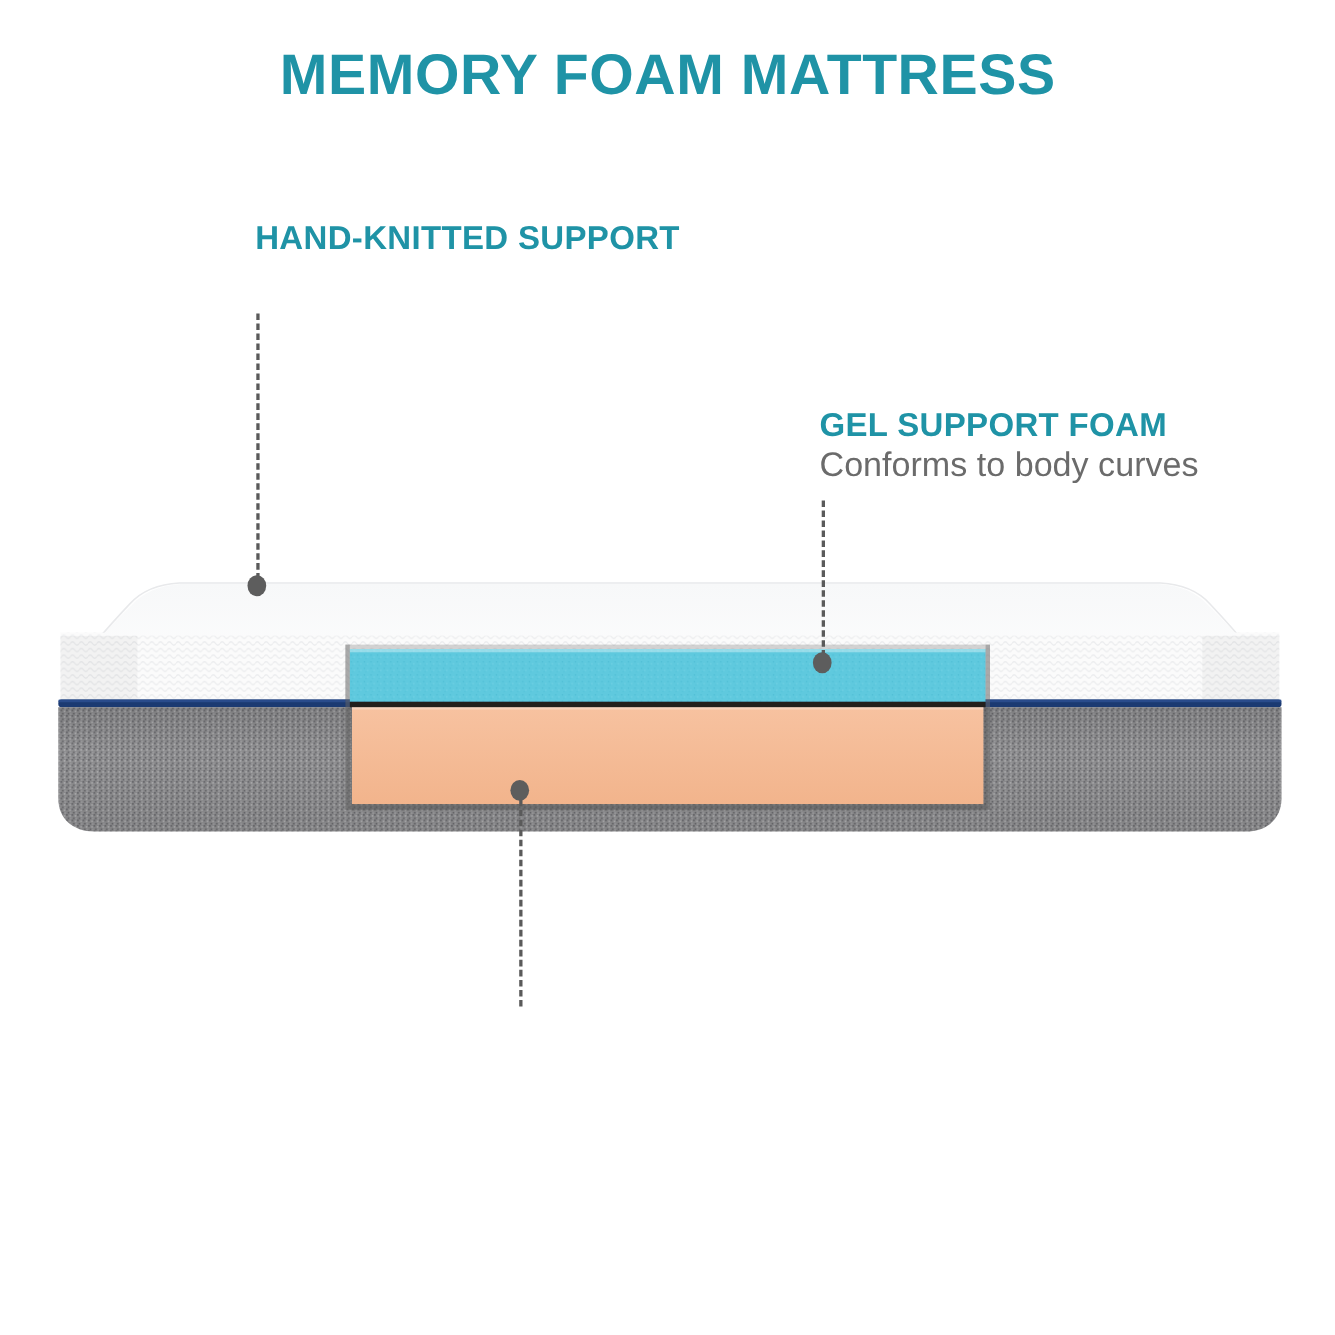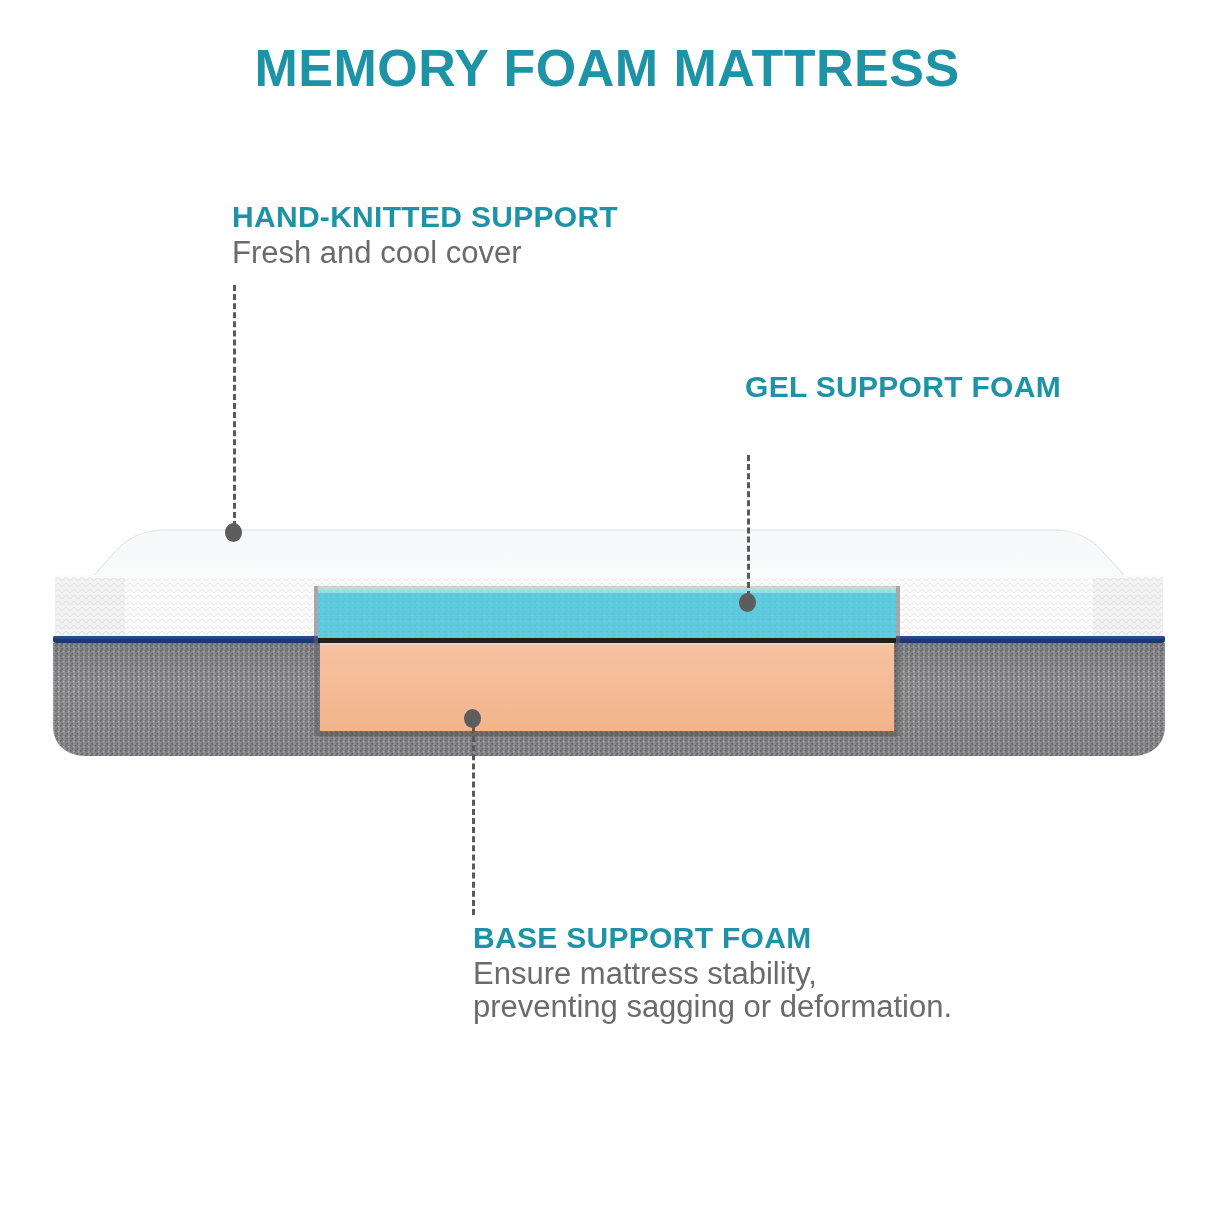--- a/index.html
+++ b/index.html
@@ -202,32 +202,27 @@
       <rect x="314" y="586" width="4" height="150" fill="rgba(120,120,120,0.45)"></rect>
       <rect x="896" y="586" width="4" height="150" fill="rgba(120,120,120,0.45)"></rect>
       <rect x="318" y="731" width="578" height="6" fill="rgba(100,100,100,0.40)"></rect>
     </g>
   </svg>
 
   <div class="title">MEMORY FOAM MATTRESS</div>
 
   <div class="ann" id="ann-fabric">
     <div class="head">HAND-KNITTED SUPPORT</div>
-    <div class="sub">Fresh and cool cover</div>
   </div>
   <div class="leader" style="left:233px; top:285px; height:242px;"></div>
   <div class="dot" style="left:225px; top:523px;"></div>
 
   <div class="ann" id="ann-gel">
     <div class="head">GEL SUPPORT FOAM</div>
+    <div class="sub">Conforms to body curves</div>
   </div>
   <div class="leader" style="left:747px; top:455px; height:142px;"></div>
   <div class="dot" style="left:739px; top:593px;"></div>
 
-  <div class="ann" id="ann-base">
-    <div class="head">BASE SUPPORT FOAM</div>
-    <div class="sub">Ensure mattress stability,</div>
-    <div class="sub2">preventing sagging or deformation.</div>
-  </div>
   <div class="leader" style="left:472px; top:727px; height:188px;"></div>
   <div class="dot" style="left:464px; top:709px;"></div>
 
 </div>
 
 </body></html>

